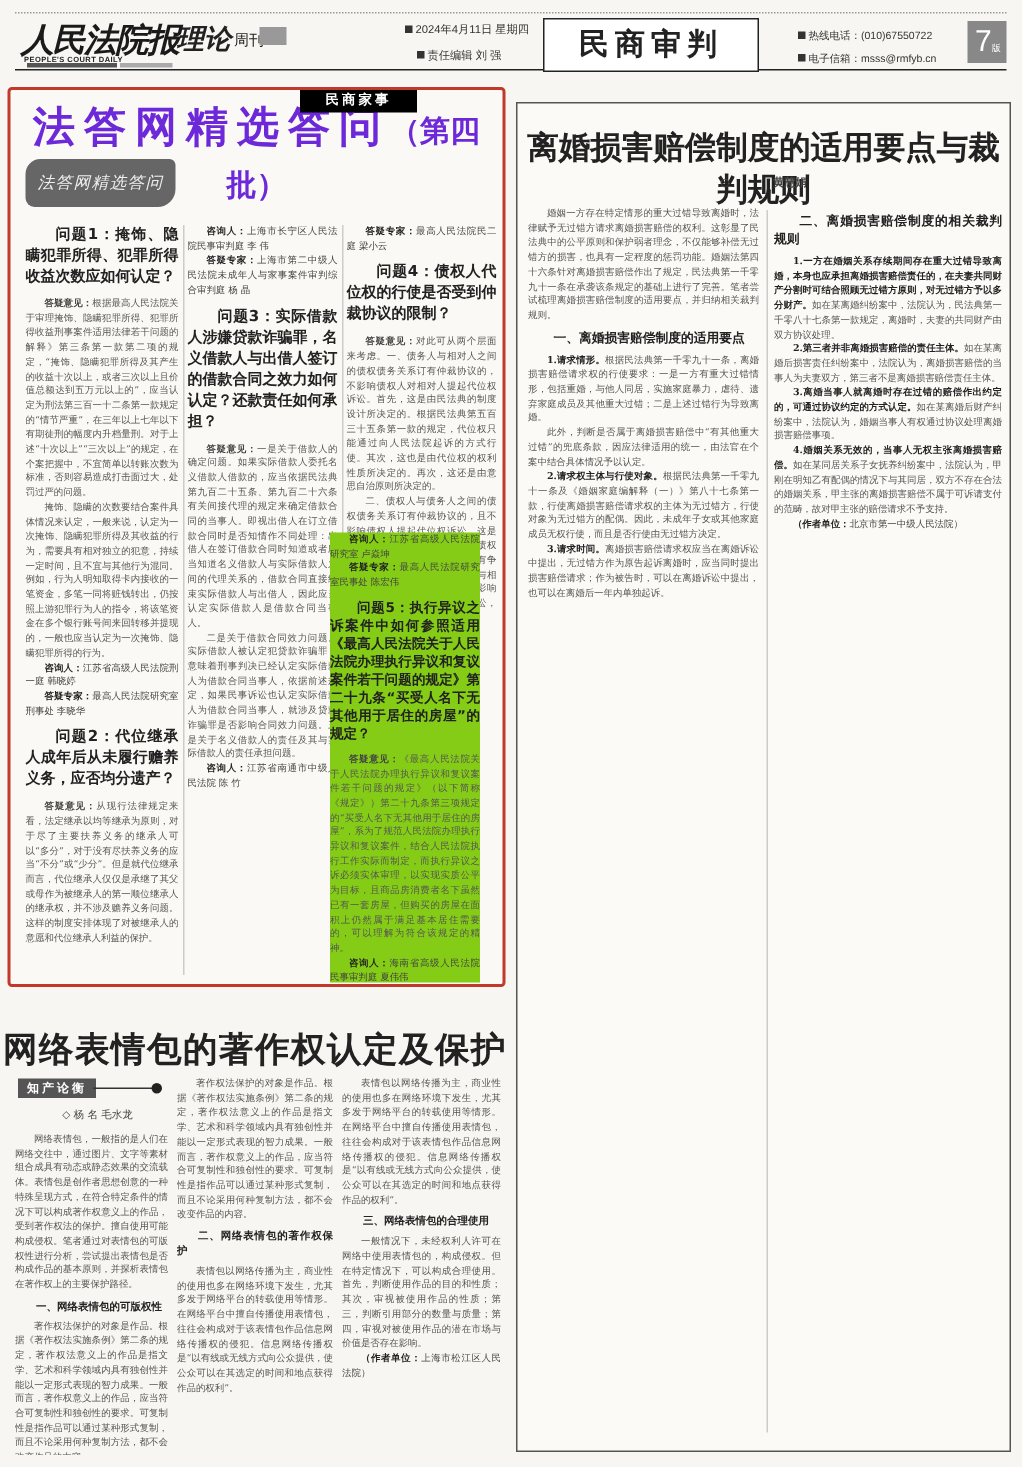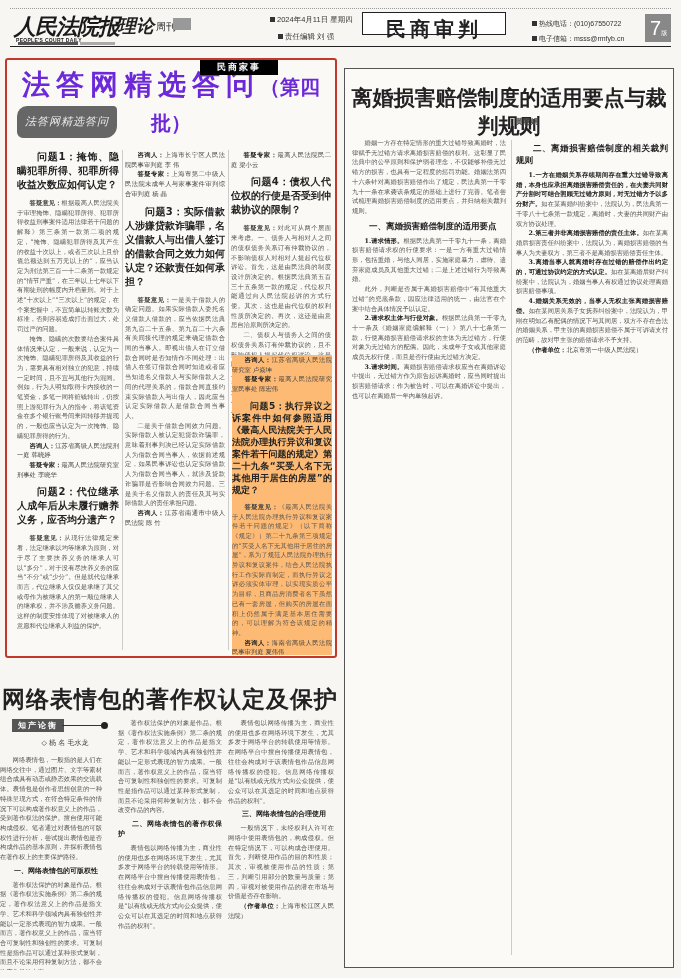--- a/index.html
+++ b/index.html
@@ -12,21 +12,21 @@
   .masthead { position: absolute; left: 10px; top: 10px; width: 661px; height: 37px; border-bottom: 1.5px solid #222; }
   .logo { position: absolute; left: 4px; top: 2px; font-size: 22px; font-weight: bold; font-style: italic; color: #1a1a1a; letter-spacing: -1px; }
   .logo-sub { position: absolute; left: 6px; top: 27px; font-size: 5px; font-family: "Liberation Sans", sans-serif; font-weight: bold; letter-spacing: 0.3px; }
   .logo-bar { position: absolute; left: 8px; top: 32px; width: 60px; height: 3px; background: #555; }
   .logo-bar2 { position: absolute; left: 70px; top: 32px; width: 35px; height: 3px; background: #aaa; }
   .weekly { position: absolute; left: 108px; top: 4px; font-size: 18px; font-weight: bold; font-style: italic; }
   .weekly-small { position: absolute; left: 146px; top: 10px; font-size: 10px; }
   .weekly-box { position: absolute; left: 163px; top: 8px; width: 18px; height: 12px; background: #999; }
   .meta { position: absolute; font-family: "Liberation Sans", sans-serif; font-size: 7.5px; color: #333; }
   .meta .sq { display: inline-block; width: 5px; height: 5px; background: #333; margin-right: 2px; vertical-align: 0; }
-  .section-box { position: absolute; left: 362px; top: 12px; width: 144px; height: 23px; border: 1.5px solid #222; background: #fff; text-align: center; font-size: 20px; font-weight: bold; line-height: 33px; letter-spacing: 4px; }
+  .section-box { position: absolute; left: 362px; top: 12px; width: 144px; height: 36px; border: 1.5px solid #222; background: #fff; text-align: center; font-size: 20px; font-weight: bold; line-height: 33px; letter-spacing: 4px; }
   .page-num { position: absolute; left: 645px; top: 14px; width: 26px; height: 28px; background: #888; color: #fff; font-family: "Liberation Sans", sans-serif; font-size: 20px; line-height: 28px; padding-left: 5px; }
   .page-num small { font-size: 6px; }
 
   
   .qa-box { position: absolute; left: 5px; top: 58px; width: 332px; height: 600px; border: 2px solid #c0392b; border-radius: 3px; background: #faf9f5; }
   .qa-title { position: absolute; left: 0; top: 6px; width: 100%; text-align: center; font-size: 28px; font-weight: bold; letter-spacing: 6px; color: #6d28d9; }
   .qa-title span { font-size: 20px; letter-spacing: 0; }
   .brush { position: absolute; left: 10px; top: 46px; width: 100px; height: 32px; background: #666; border-radius: 10px 4px 12px 6px; color: #eee; font-size: 11px; font-style: italic; text-align: center; line-height: 32px; letter-spacing: 1px; }
 
   .col { position: absolute; font-size: 6.3px; line-height: 9.7px; color: #555; text-align: justify; overflow: hidden; }
@@ -125,36 +125,36 @@
   <div class="vsep" style="left:511px; top:140px; height:815px;"></div>
   <div class="col" style="left:516px; top:138px; width:152px; height:822px;">
     <div class="sub-head">二、离婚损害赔偿制度的相关裁判规则</div>
     <p><b style="color:#222;">1.一方在婚姻关系存续期间存在重大过错导致离婚，本身也应承担离婚损害赔偿责任的，在夫妻共同财产分割时可结合照顾无过错方原则，对无过错方予以多分财产。</b><span>如在某离婚纠纷案中，法院认为，民法典第一千零八十七条第一款规定，离婚时，夫妻的共同财产由双方协议处理。</span></p>
     <p><b style="color:#222;">2.第三者并非离婚损害赔偿的责任主体。</b><span>如在某离婚后损害责任纠纷案中，法院认为，离婚损害赔偿的当事人为夫妻双方，第三者不是离婚损害赔偿责任主体。</span></p>
     <p><b style="color:#222;">3.离婚当事人就离婚时存在过错的赔偿作出约定的，可通过协议约定的方式认定。</b><span>如在某离婚后财产纠纷案中，法院认为，婚姻当事人有权通过协议处理离婚损害赔偿事项。</span></p>
     <p><b style="color:#222;">4.婚姻关系无效的，当事人无权主张离婚损害赔偿。</b><span>如在某同居关系子女抚养纠纷案中，法院认为，甲刚在明知乙有配偶的情况下与其同居，双方不存在合法的婚姻关系，甲主张的离婚损害赔偿不属于可诉请支付的范畴，故对甲主张的赔偿请求不予支持。</span></p>
     <p class="credit"><b>（作者单位：</b><span>北京市第一中级人民法院）</span></p>
   </div>
 
-  <div class="col" style="left:232px; top:355px; width:100px; height:300px; background:#fdba74;">
+  <div class="col" style="left:220px; top:355px; width:100px; height:300px; background:#84cc16;">
     <p class="credit"><b>咨询人：</b><span>江苏省高级人民法院研究室  卢焱坤</span></p>
     <p class="credit"><b>答疑专家：</b><span>最高人民法院研究室民事处  陈宏伟</span></p>
     <div class="q-head" style="font-size:9px; line-height:12px;">问题5：执行异议之诉案件中如何参照适用《最高人民法院关于人民法院办理执行异议和复议案件若干问题的规定》第二十九条“买受人名下无其他用于居住的房屋”的规定？</div>
     <p><b class="credit">答疑意见：</b><span>《最高人民法院关于人民法院办理执行异议和复议案件若干问题的规定》（以下简称《规定》）第二十九条第三项规定的“买受人名下无其他用于居住的房屋”，系为了规范人民法院办理执行异议和复议案件，结合人民法院执行工作实际而制定，而执行异议之诉必须实体审理，以实现实质公平为目标，且商品房消费者名下虽然已有一套房屋，但购买的房屋在面积上仍然属于满足基本居住需要的，可以理解为符合该规定的精神。</span></p>
     <p class="credit"><b>咨询人：</b><span>海南省高级人民法院民事审判庭  夏伟伟</span></p>
 
   </div>
 
   <div class="ip-title">网络表情包的著作权认定及保护</div>
   <div class="ip-tag">知产论衡</div>
   <div class="ip-tagline"></div>
   <div class="ip-dot"></div>
   <div class="ip-author">◇ 杨  名  毛水龙</div>
 
-  <div class="col" style="left:0; top:755px; width:102px; height:215px;">
+  <div class="col" style="left:10px; top:755px; width:102px; height:215px;">
     <p>网络表情包，一般指的是人们在网络交往中，通过图片、文字等素材组合成具有动态或静态效果的交流载体。表情包是创作者思想创意的一种特殊呈现方式，在符合特定条件的情况下可以构成著作权意义上的作品，受到著作权法的保护。擅自使用可能构成侵权。笔者通过对表情包的可版权性进行分析，尝试提出表情包是否构成作品的基本原则，并探析表情包在著作权上的主要保护路径。</p>
     <div class="sub-head" style="font-size:7px; line-height:10px;">一、网络表情包的可版权性</div>
     <p>著作权法保护的对象是作品。根据《著作权法实施条例》第二条的规定，著作权法意义上的作品是指文学、艺术和科学领域内具有独创性并能以一定形式表现的智力成果。一般而言，著作权意义上的作品，应当符合可复制性和独创性的要求。可复制性是指作品可以通过某种形式复制，而且不论采用何种复制方法，都不会改变作品的内容。</p>
   </div>
   <div class="col" style="left:228px; top:718px; width:106px; height:252px;">
     <p>表情包以网络传播为主，商业性的使用也多在网络环境下发生，尤其多发于网络平台的转载使用等情形。在网络平台中擅自传播使用表情包，往往会构成对于该表情包作品信息网络传播权的侵犯。信息网络传播权是“以有线或无线方式向公众提供，使公众可以在其选定的时间和地点获得作品的权利”。</p>
     <div class="sub-head" style="font-size:7px; line-height:10px;">三、网络表情包的合理使用</div>
     <p>一般情况下，未经权利人许可在网络中使用表情包的，构成侵权。但在特定情况下，可以构成合理使用。首先，判断使用作品的目的和性质；其次，审视被使用作品的性质；第三，判断引用部分的数量与质量；第四，审视对被使用作品的潜在市场与价值是否存在影响。</p>
     <p class="credit"><b>（作者单位：</b><span>上海市松江区人民法院）</span></p>
   </div>

